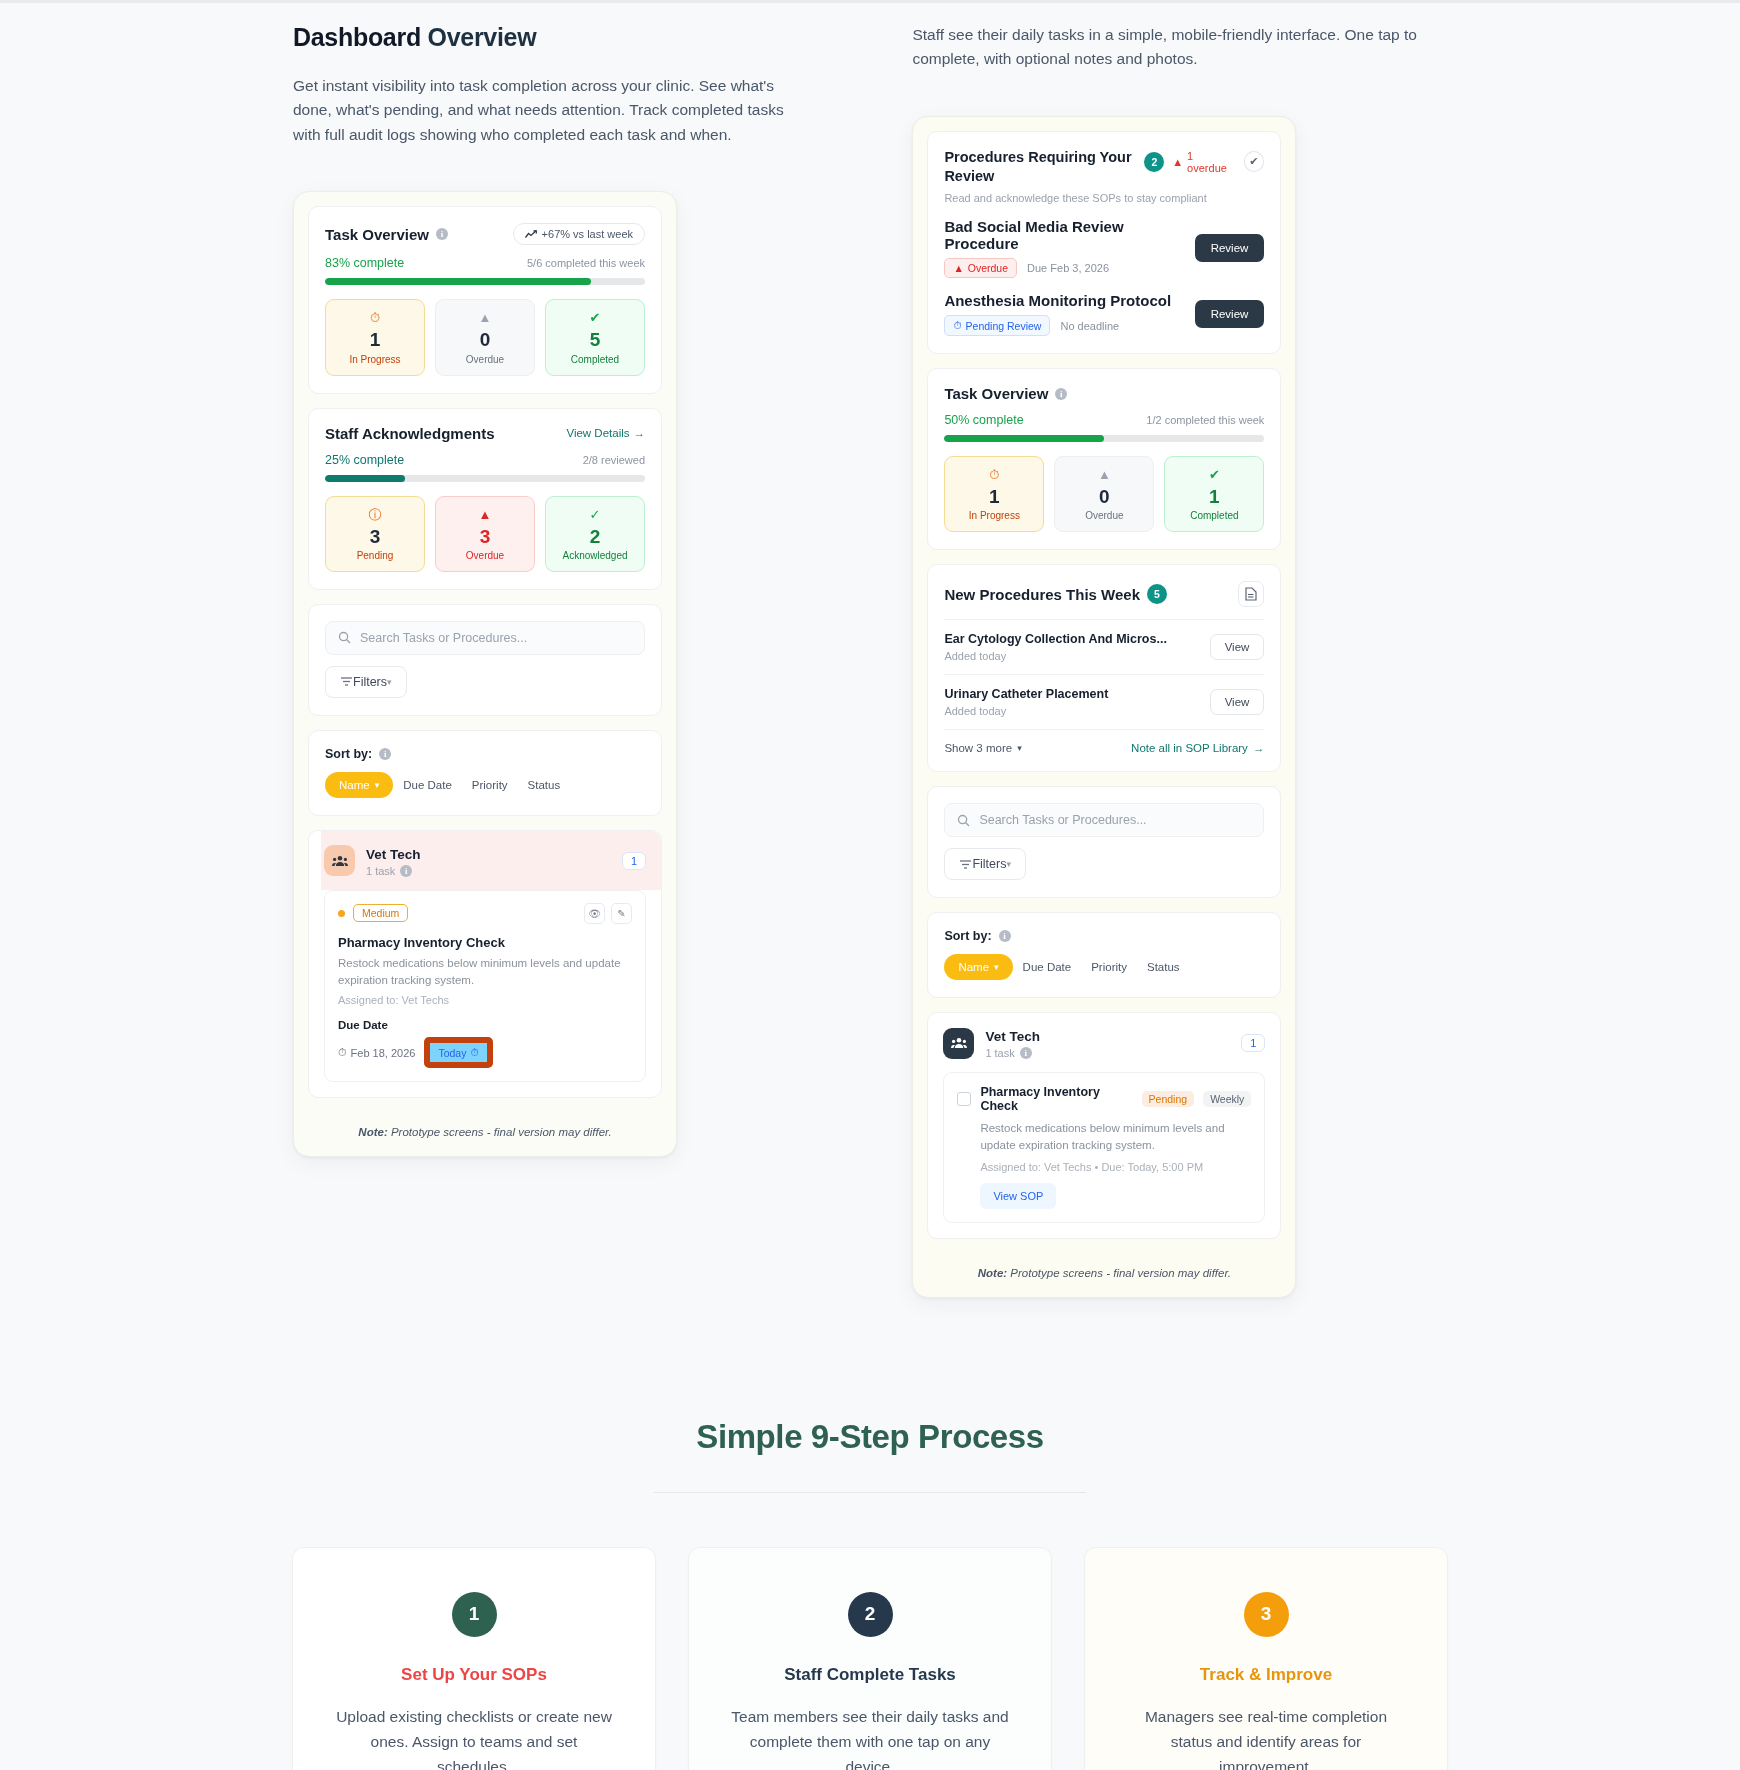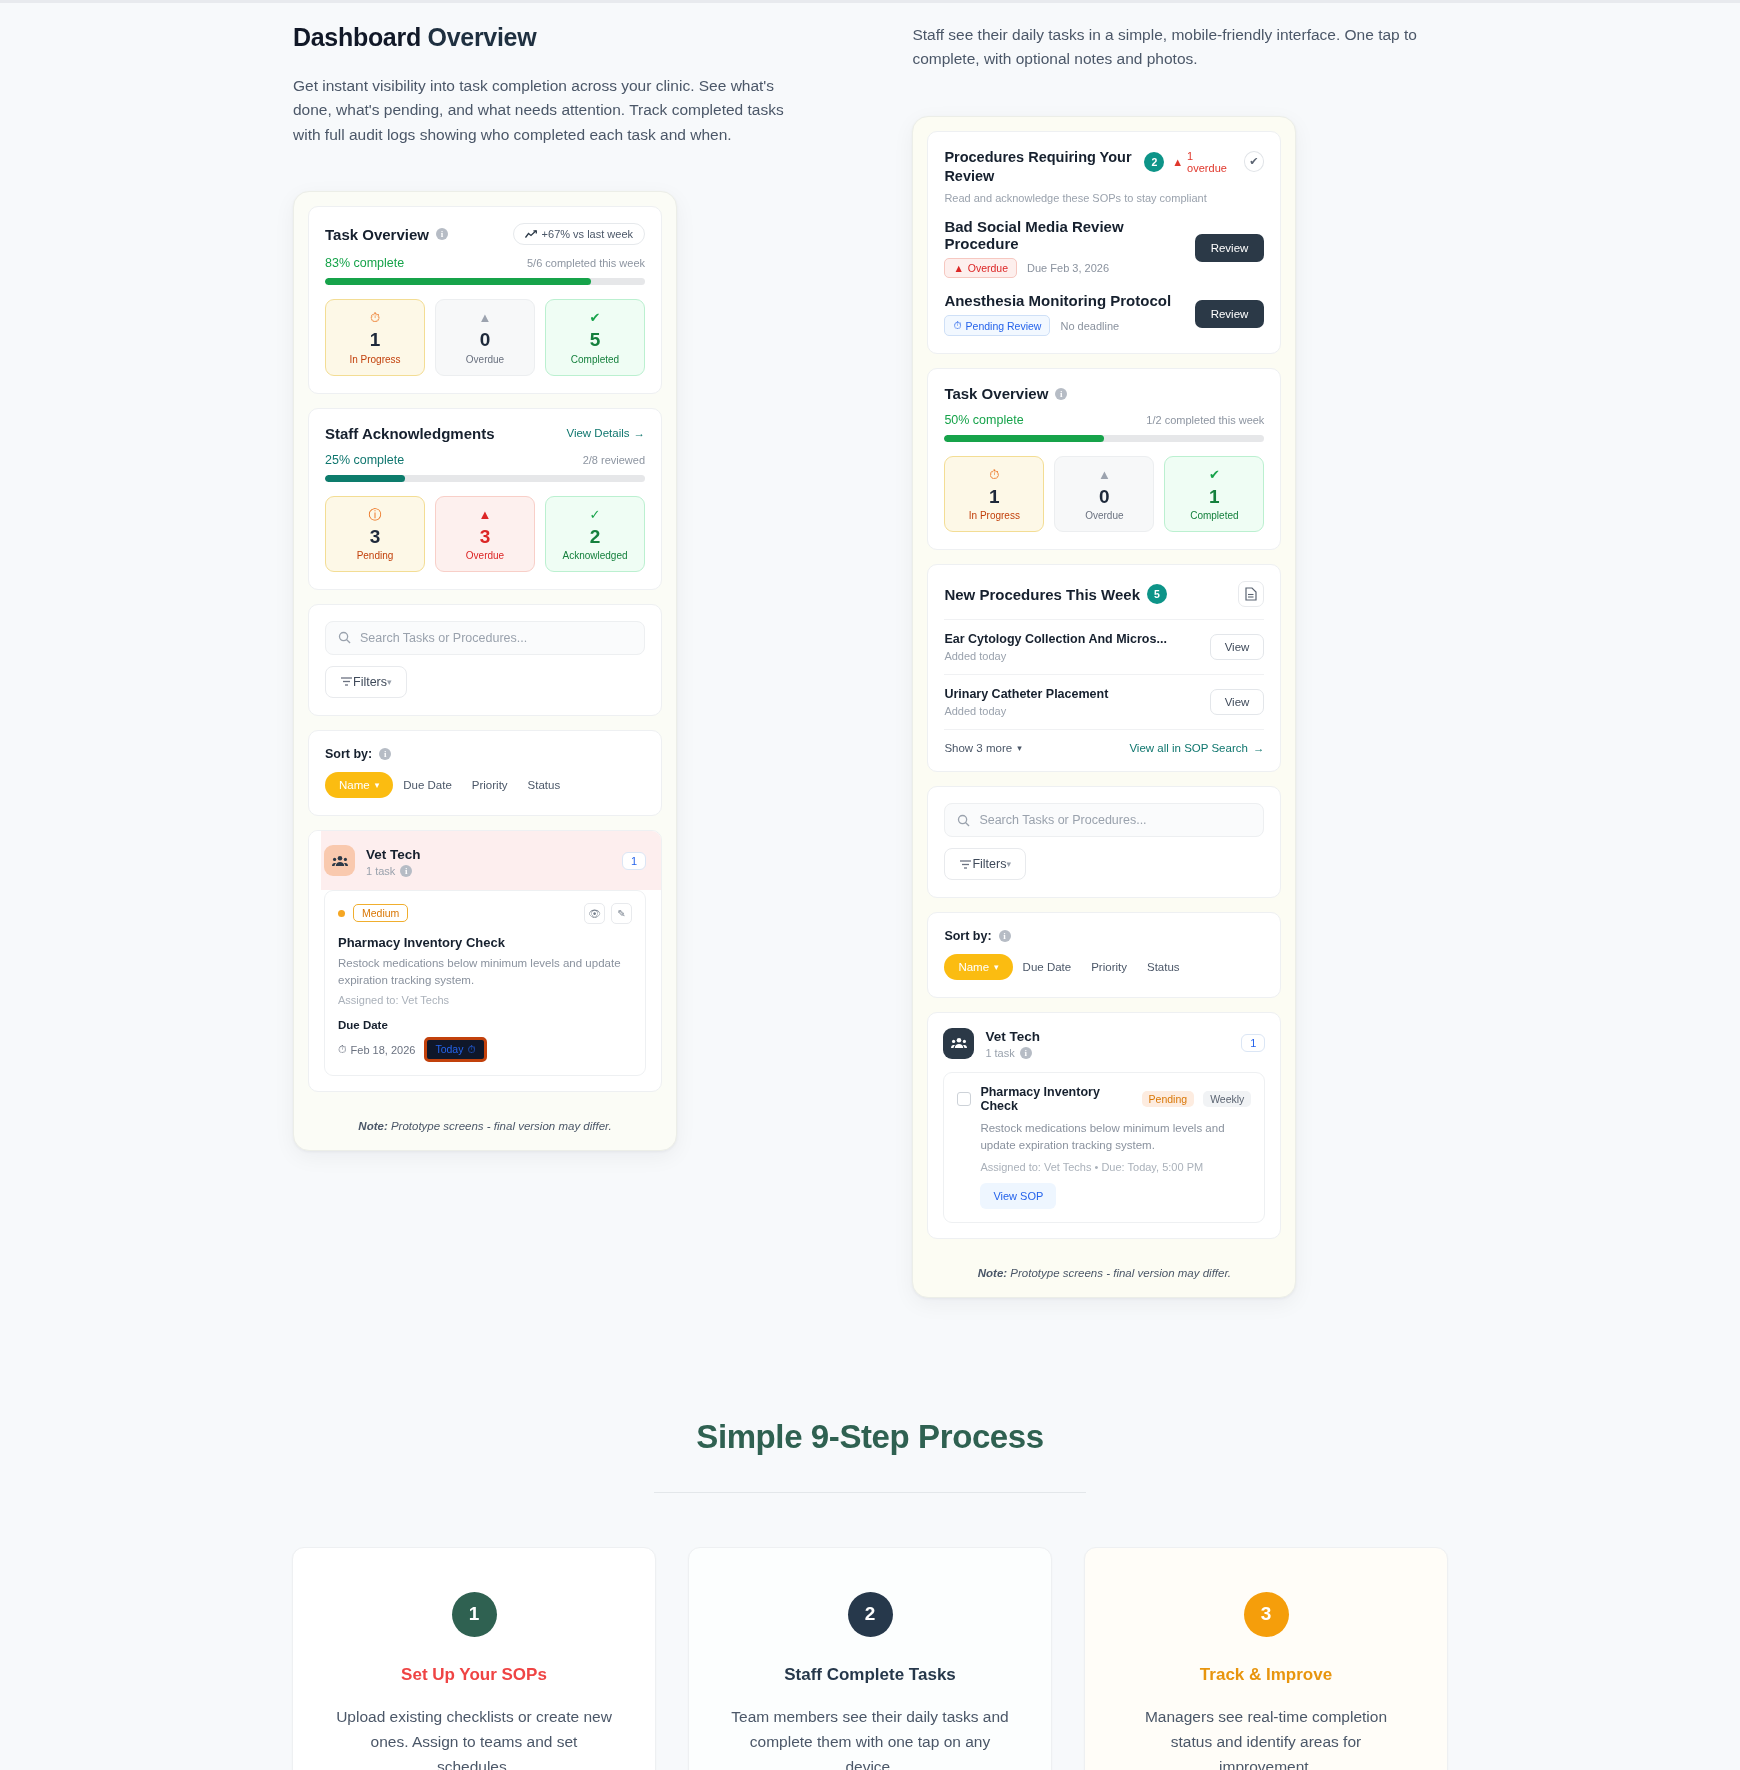--- a/index.html
+++ b/index.html
@@ -134,21 +134,21 @@
   .icon-btn {
     width:21px; height:21px; border:1px solid #e8eaed; border-radius:5px; background:#fff;
     display:inline-flex; align-items:center; justify-content:center; color:#77808d; font-size:10px;
   }
   .task-title { font-size: 13px; font-weight: bold; color: #16202e; margin-top: 11px; }
   .task-desc { font-size: 11.5px; line-height: 1.45; color: #8a929e; margin-top: 5px; }
   .task-assign { font-size: 11px; color: #aab1ba; margin-top: 6px; }
   .due-lbl { font-size: 11.5px; font-weight:bold; color:#16202e; margin-top: 13px; }
   .due-row { display:flex; align-items:center; gap:9px; margin-top:6px; }
   .due-date { font-size: 11px; color:#6b7280; display:flex; align-items:center; gap:4px;}
-  .today-pill { border:3px solid #c2410c; color:#2563eb; background:#0f172a; border-radius:5px; font-size:10.5px; padding:3px 8px; display:inline-flex; gap:4px; align-items:flex-start;}
+  .today-pill { border:6px solid #c2410c; color:#2563eb; background:#7dd3fc; border-radius:5px; font-size:10.5px; padding:3px 8px; display:inline-flex; gap:4px; align-items:flex-end;}
 
   .note { text-align:center; font-size: 11.5px; color:#4b5768; font-style: italic; padding: 14px 0 4px 0; }
   .note b { font-weight: bold; }
 
   
   .sop-title { font-size: 14.5px; font-weight: bold; color:#16202e; line-height:1.28; max-width: 200px;}
   .pill-green { background:#0d9488; color:#fff; width:20px; height:20px; border-radius:50%; font-size:10.5px; display:inline-flex; align-items:center; justify-content:center; font-weight:bold;}
   .overdue-inline { color:#e0372c; font-size:11px; display:inline-flex; align-items:center; gap:4px; }
   .check-circle { width:21px; height:21px; border:1px solid #e1e4e8; border-radius:50%; display:inline-flex; align-items:center; justify-content:center; background:#fff;}
   .sop-sub { font-size:11px; color:#9aa2ad; margin-top:7px;}
@@ -496,21 +496,21 @@
             </div>
             <button class="btn-outline">View</button>
           </div>
           <div class="divider"></div>
           <div class="showmore-row">
             <span class="showmore">
               <span>Show 3 more</span>
               <span style="font-size:9px">▾</span>
             </span>
             <span class="viewall">
-              <span>View all in SOP Search</span>
+              <span>Note all in SOP Library</span>
               <span>→</span>
             </span>
           </div>
         </div>
 
         <div class="card">
           <div class="search">
             <svg width="13" height="13" viewBox="0 0 14 14">
                 <circle cx="6" cy="6" r="4.4" fill="none" stroke="#9aa2ad" stroke-width="1.4"></circle>
                 <line x1="9.4" y1="9.4" x2="13" y2="13" stroke="#9aa2ad" stroke-width="1.4"></line>

